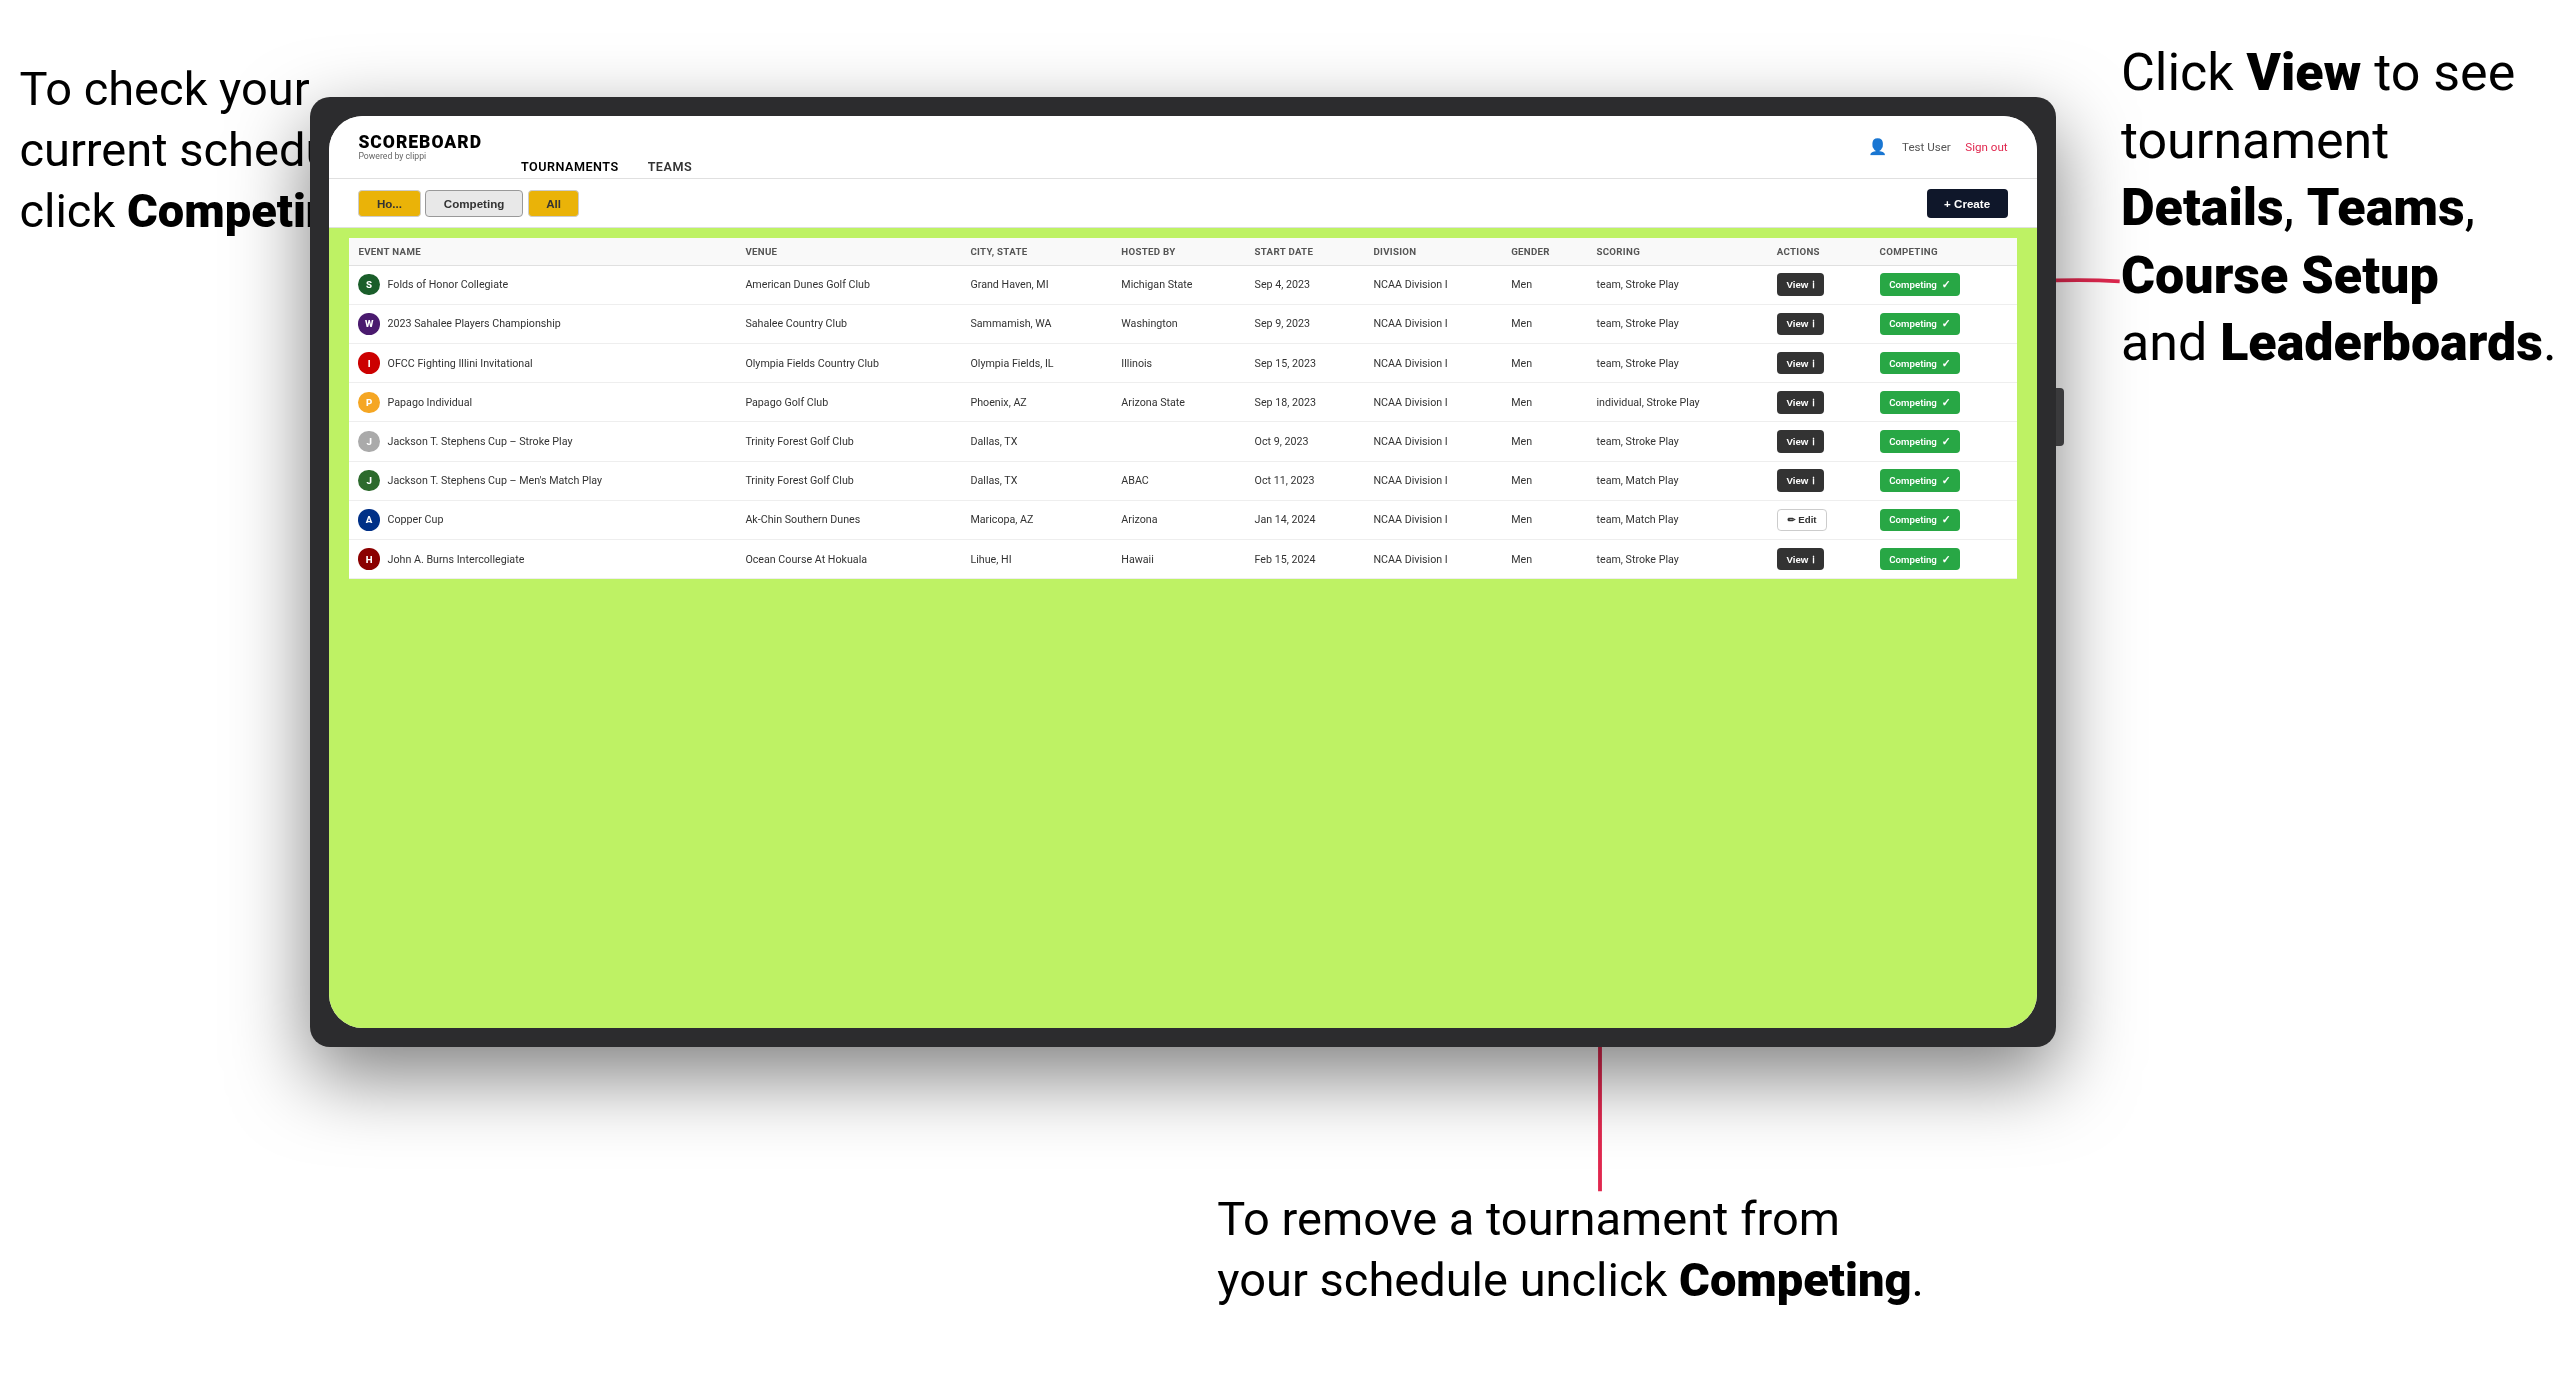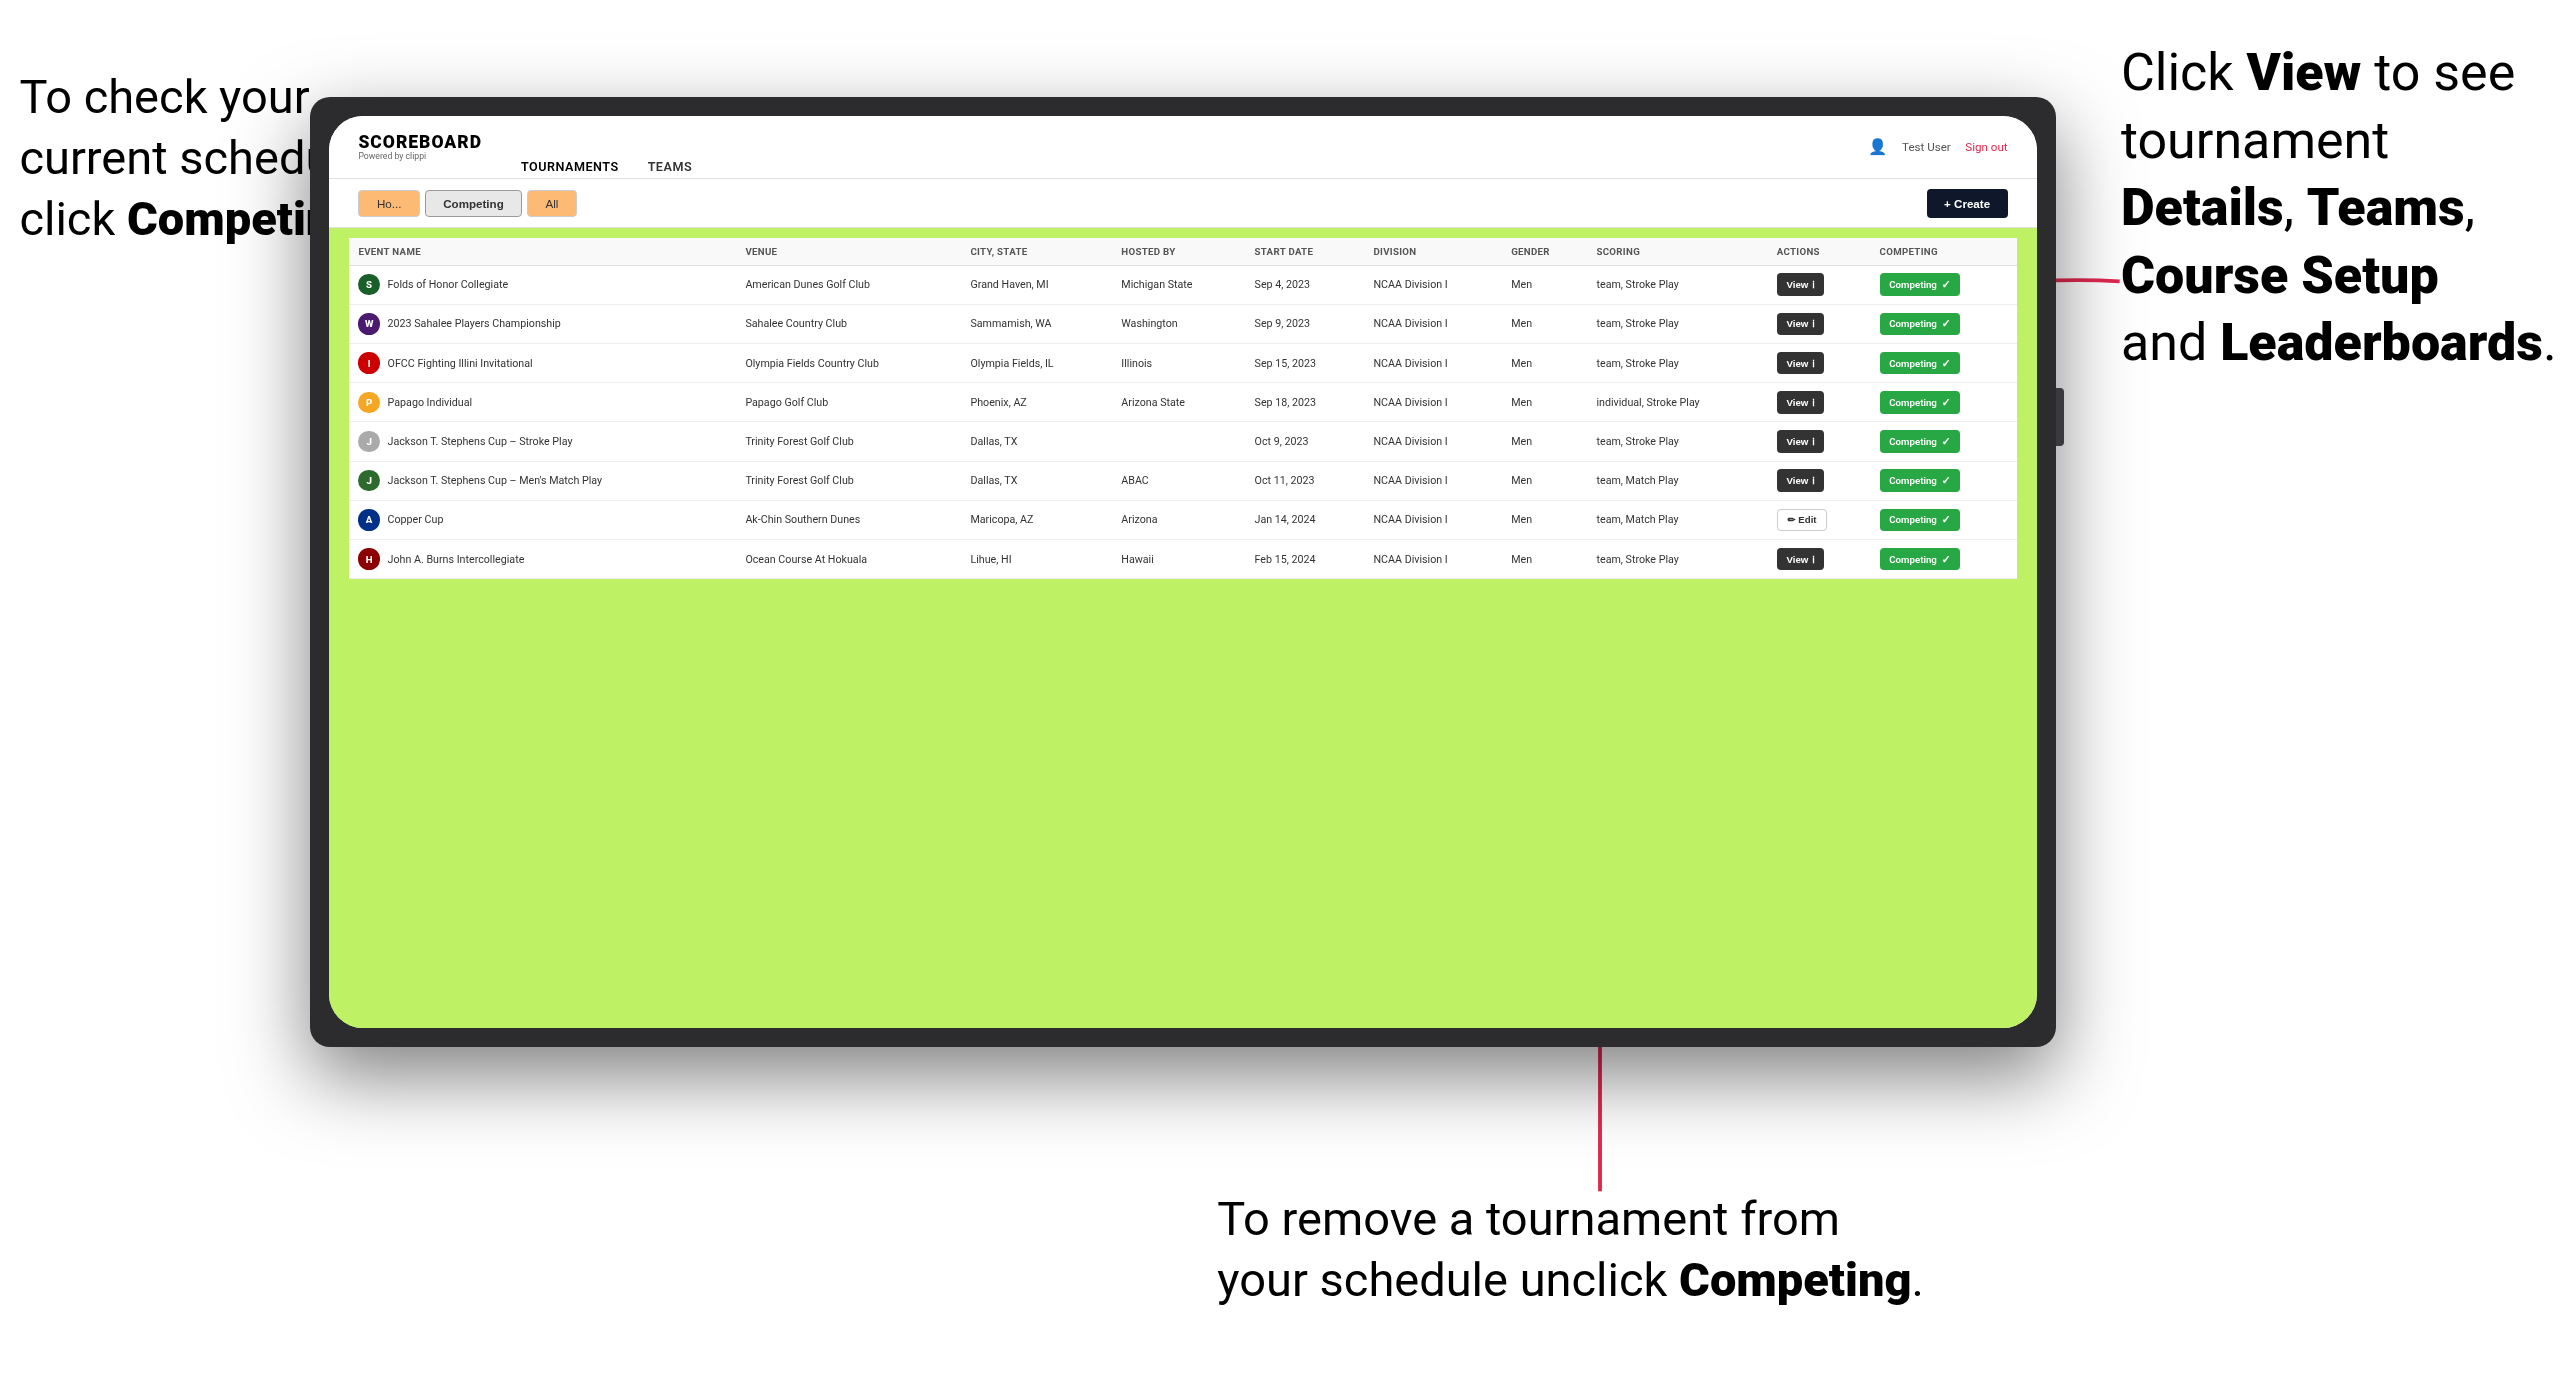--- a/index.html
+++ b/index.html
@@ -8,21 +8,21 @@
       font-family: -apple-system, BlinkMacSystemFont, 'Segoe UI', Roboto, sans-serif;
       width: 2576px;
       height: 1386px;
       overflow: hidden;
       position: relative;
     }
 
     
     .annotation-top-left {
       position: absolute;
-      top: 66px;
+      top: 58px;
       left: 19.4px;
       font-size: 47px;
       line-height: 1.3;
       color: #000;
       max-width: 407px;
     }
     .annotation-top-left .bold { font-weight: 900; }
 
     .annotation-top-right {
       position: absolute;
@@ -137,24 +137,24 @@
       align-items: center;
       gap: 4.8px;
       border-bottom: 1px solid #e0e0e0;
     }
 
     .tab-btn {
       padding: 5.8px 17.5px;
       font-size: 11.6px;
       border-radius: 3.9px;
       border: 1px solid #ccc;
-      background: #fdba74;
+      background: #eab308;
       cursor: pointer;
       color: #333;
-      font-weight: 400;
+      font-weight: 700;
     }
     .tab-btn.active {
       background: #e8e8e8;
       border-color: #999;
       font-weight: 600;
     }
 
     .create-btn {
       margin-left: auto;
       background: #0f172a;

